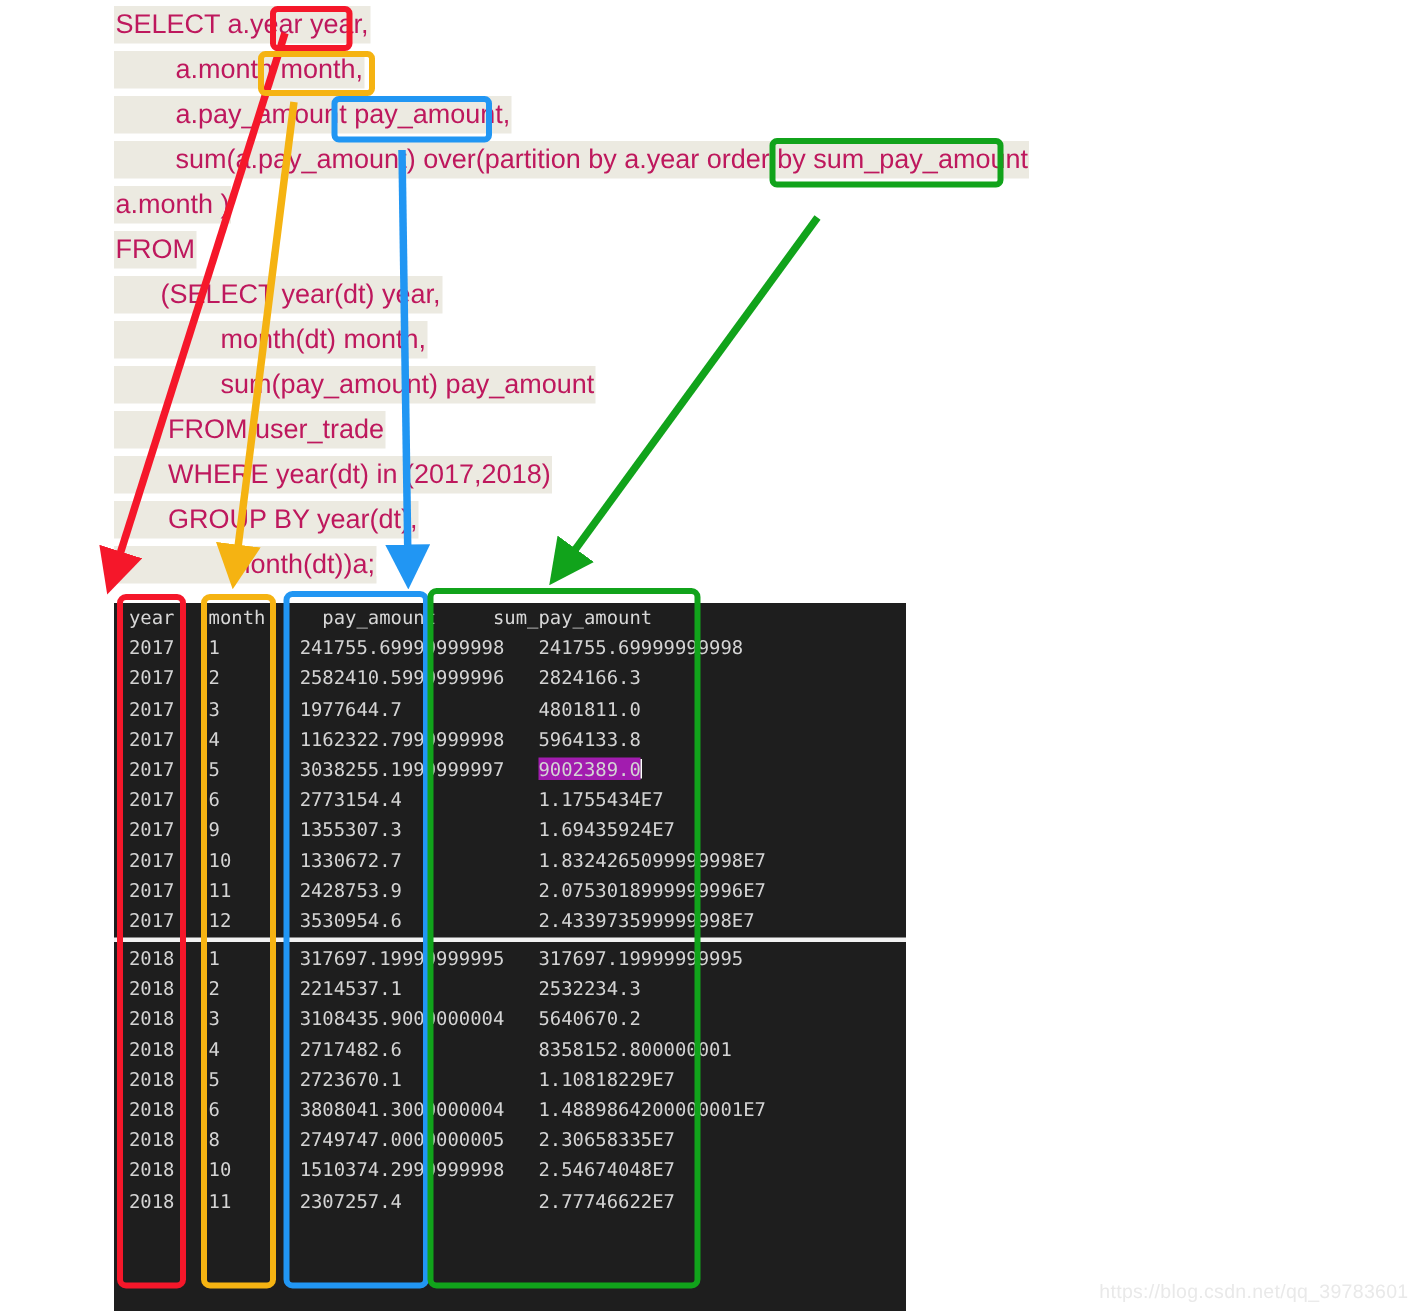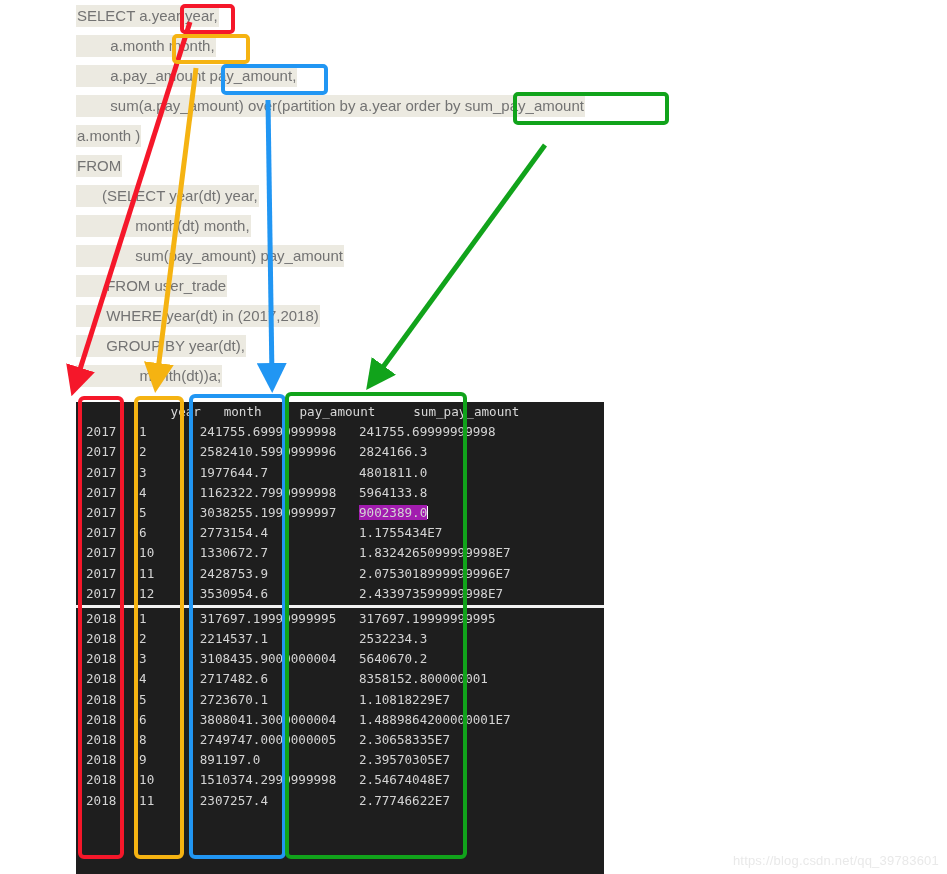--- a/index.html
+++ b/index.html
@@ -13,22 +13,22 @@
 
   
   #sql-block {
     position: absolute;
     left: 0; top: 0;
     width: 947px; height: 392px;
   }
   .sql-line {
     position: absolute;
     font-family: "Liberation Sans", sans-serif;
-    font-size: 15px;
-    color: #737373;
+    font-size: 18px;
+    color: #be185d;
     white-space: pre;
     line-height: 20px;
     height: 20px;
   }
   .sql-line .hl {
     background: #eceae1;
     padding: 2px 1px 3px 1px;
   }
 
   
@@ -57,21 +57,21 @@
     font-family: "DejaVu Sans Mono", "Liberation Mono", monospace;
     font-size: 12.6px;
     line-height: 20.2px;
     overflow: hidden;
   }
   .term-row {
     white-space: pre;
     height: 20.2px;
     padding-left: 10px;
   }
-  .term-head { color: #d8d8d8; text-align: center; }
+  .term-head { color: #d8d8d8; }
   .term-sep {
     height: 3px;
     background: #f2f2f2;
     margin: 1px 0 1px 0;
   }
   .sel-cell { background: #a21caf; }
   .caret {
     display: inline-block;
     width: 1px; height: 13px;
     background: #ffffff;
@@ -146,32 +146,32 @@
 
   <div id="terminal">
     <div class="term-row term-head"><span>year   month     pay_amount     sum_pay_amount</span></div>
     <div id="term-body">
         <div class="term-row"><span>2017   </span><span>1       </span><span>241755.69999999998   </span><span>241755.69999999998</span></div>
         <div class="term-row"><span>2017   </span><span>2       </span><span>2582410.5999999996   </span><span>2824166.3</span></div>
         <div class="term-row"><span>2017   </span><span>3       </span><span>1977644.7            </span><span>4801811.0</span></div>
         <div class="term-row"><span>2017   </span><span>4       </span><span>1162322.7999999998   </span><span>5964133.8</span></div>
         <div class="term-row"><span>2017   </span><span>5       </span><span>3038255.1999999997   </span><span class="sel-cell">9002389.0</span><span class="caret"></span></div>
         <div class="term-row"><span>2017   </span><span>6       </span><span>2773154.4            </span><span>1.1755434E7</span></div>
+        <div class="term-row"><span>2017   </span><span>9       </span><span>1355307.3            </span><span>1.69435924E7</span></div>
         <div class="term-row"><span>2017   </span><span>10      </span><span>1330672.7            </span><span>1.8324265099999998E7</span></div>
         <div class="term-row"><span>2017   </span><span>11      </span><span>2428753.9            </span><span>2.0753018999999996E7</span></div>
         <div class="term-row"><span>2017   </span><span>12      </span><span>3530954.6            </span><span>2.433973599999998E7</span></div>
         <div class="term-sep"></div>
         <div class="term-row"><span>2018   </span><span>1       </span><span>317697.19999999995   </span><span>317697.19999999995</span></div>
         <div class="term-row"><span>2018   </span><span>2       </span><span>2214537.1            </span><span>2532234.3</span></div>
         <div class="term-row"><span>2018   </span><span>3       </span><span>3108435.9000000004   </span><span>5640670.2</span></div>
         <div class="term-row"><span>2018   </span><span>4       </span><span>2717482.6            </span><span>8358152.800000001</span></div>
         <div class="term-row"><span>2018   </span><span>5       </span><span>2723670.1            </span><span>1.10818229E7</span></div>
         <div class="term-row"><span>2018   </span><span>6       </span><span>3808041.3000000004   </span><span>1.4889864200000001E7</span></div>
         <div class="term-row"><span>2018   </span><span>8       </span><span>2749747.0000000005   </span><span>2.30658335E7</span></div>
-        <div class="term-row"><span>2018   </span><span>9       </span><span>891197.0             </span><span>2.39570305E7</span></div>
         <div class="term-row"><span>2018   </span><span>10      </span><span>1510374.2999999998   </span><span>2.54674048E7</span></div>
         <div class="term-row"><span>2018   </span><span>11      </span><span>2307257.4            </span><span>2.77746622E7</span></div>
       </div>
 
   </div>
 
   <div class="col-box" style="left:78px; top:396px; width:46px; height:463px; border-width:4px; border-color:#f5172a;"></div>
   <div class="col-box" style="left:134px; top:396px; width:50px; height:463px; border-width:4px; border-color:#f5b312;"></div>
   <div class="col-box" style="left:189px; top:394px; width:97px; height:465px; border-width:4px; border-color:#2196f3;"></div>
   <div class="col-box" style="left:285px; top:392px; width:182px; height:467px; border-width:4px; border-color:#11a31b;"></div>

